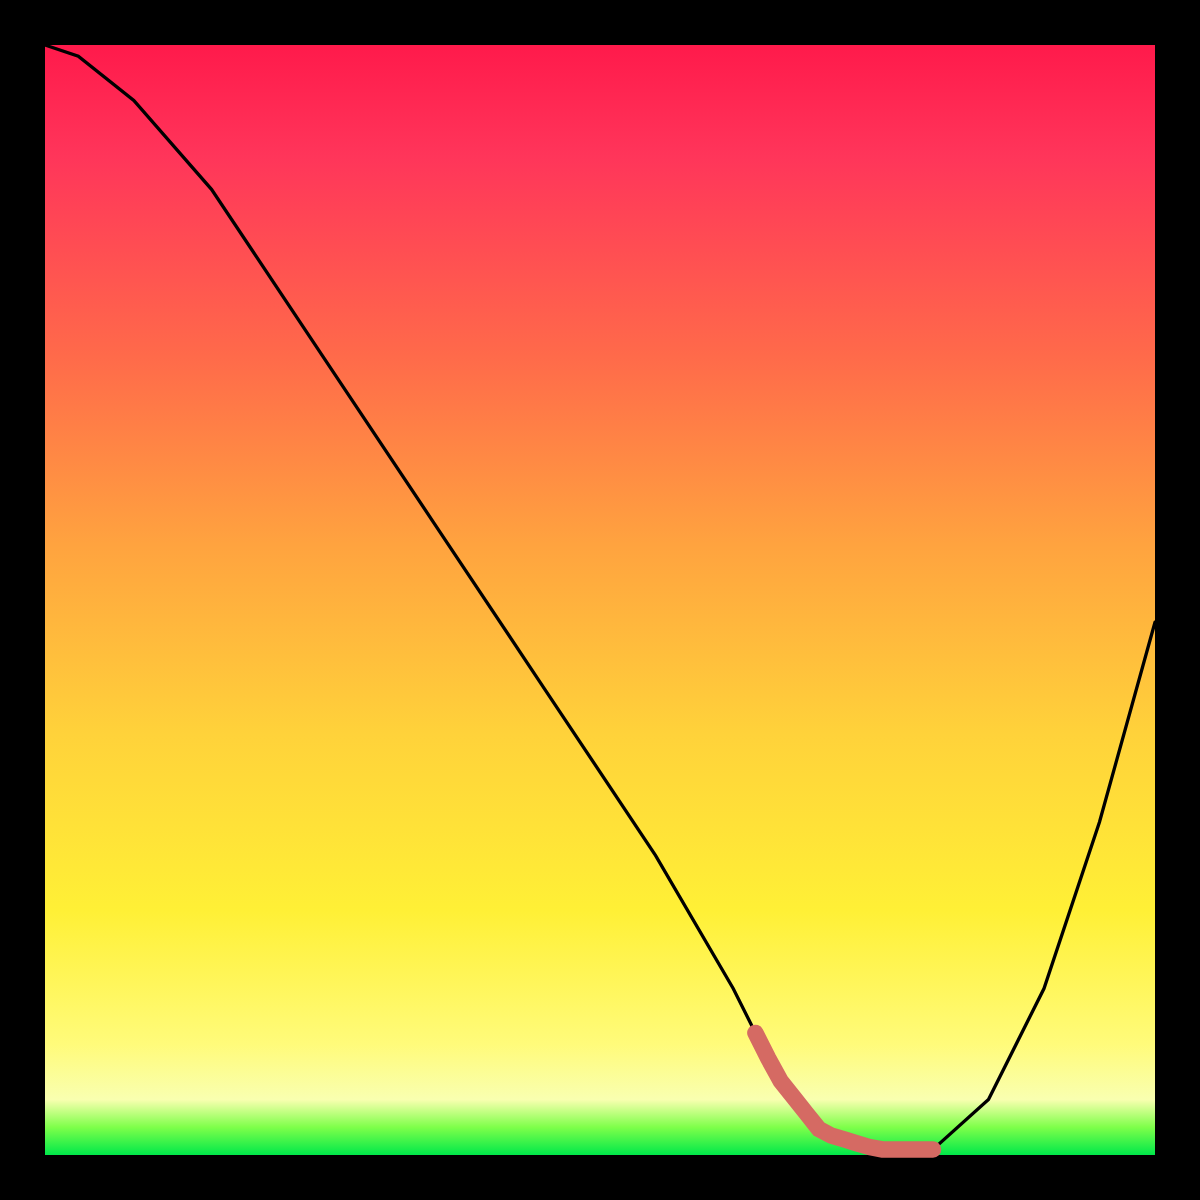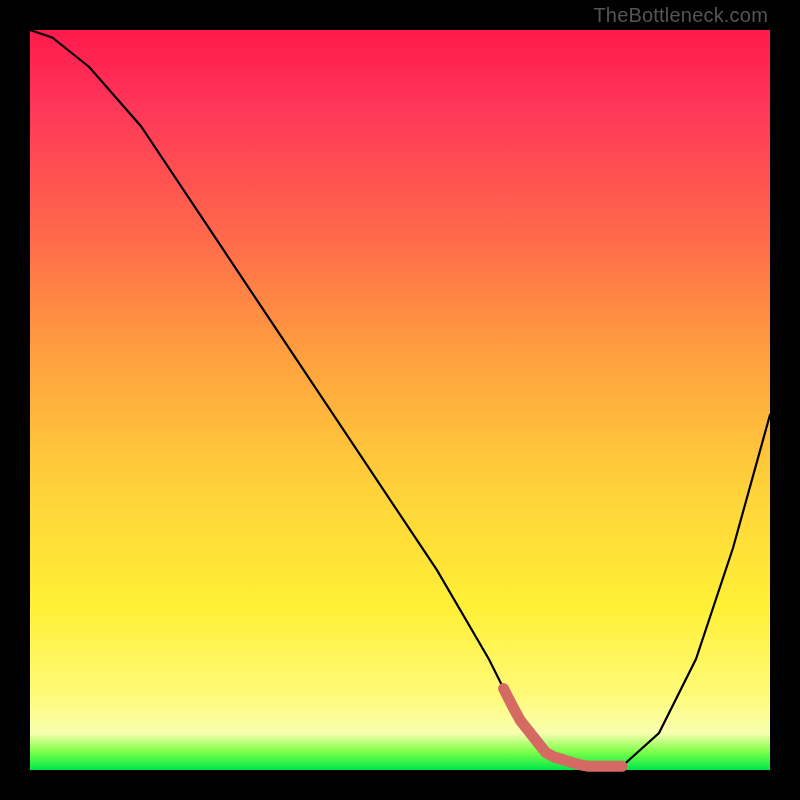--- a/index.html
+++ b/index.html
@@ -52,20 +52,19 @@
     top: 0;
     width: 740px;
     height: 740px;
     overflow: visible;
   }
 </style>
 </head>
 <body>
 
 <div class="frame">
-  <div class="watermark">TheBottleneck.com</div>
   <div class="plot">
     <svg class="curve" viewBox="0 0 740 740" preserveAspectRatio="none">
       <path d="M0.0 0.0 L22.2 7.4 L59.2 37.0 L111.0 96.2 L185.0 207.2 L259.0 318.2 L333.0 429.2 L407.0 540.2 L458.8 629.0 L488.4 688.2 L518.0 725.2 L555.0 736.3 L577.2 736.3 L592.0 736.3 L629.0 703.0 L666.0 629.0 L703.0 518.0 L740.0 384.8" id="curve-path" fill="none" stroke="#000" stroke-width="2.2" stroke-linecap="round"></path>
       <path d="M473.6 658.6 L482.1 675.5 L490.5 690.8 L499.0 701.4 L507.4 712.0 L515.9 722.6 L524.3 727.1 L532.8 729.6 L541.3 732.2 L549.7 734.7 L558.2 736.3 L566.6 736.3 L575.1 736.3 L583.5 736.3 L592.0 736.3" id="highlight-path" fill="none" stroke="#d56a63" stroke-width="11" stroke-linecap="round"></path>
     </svg>
   </div>
 </div>
 
 </body></html>

